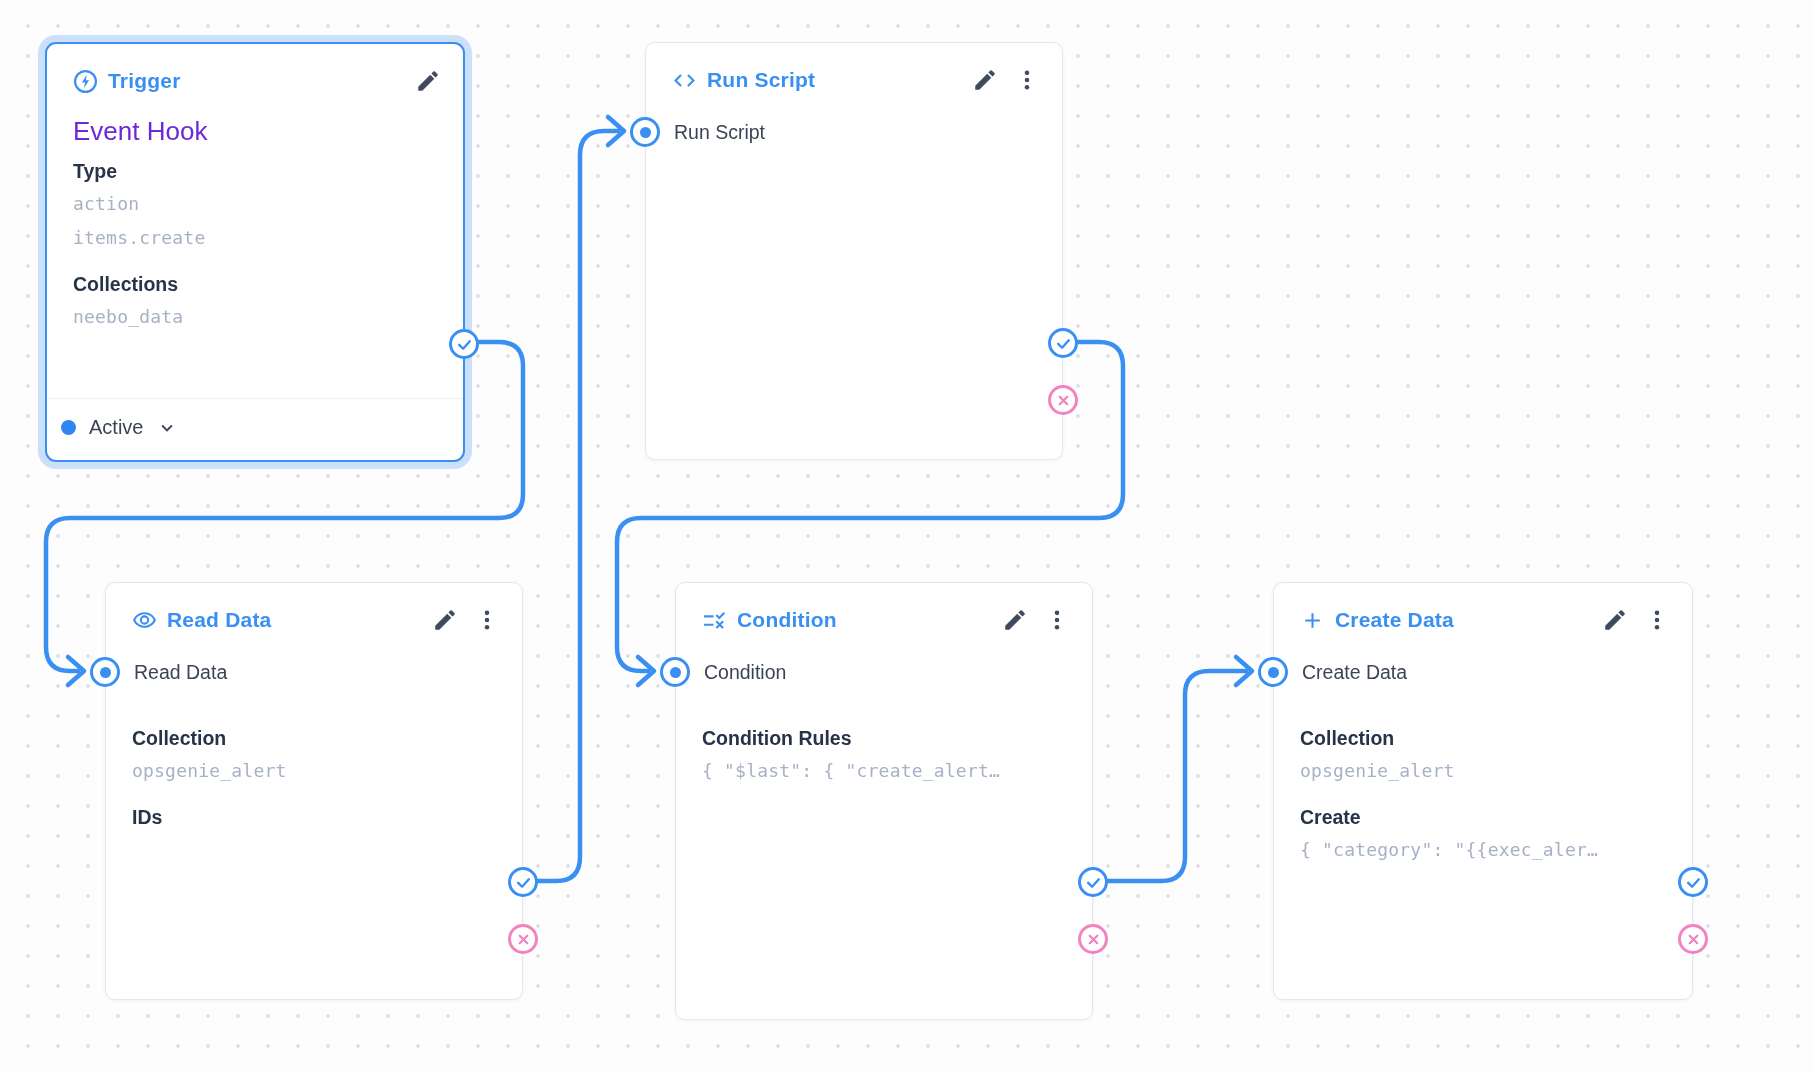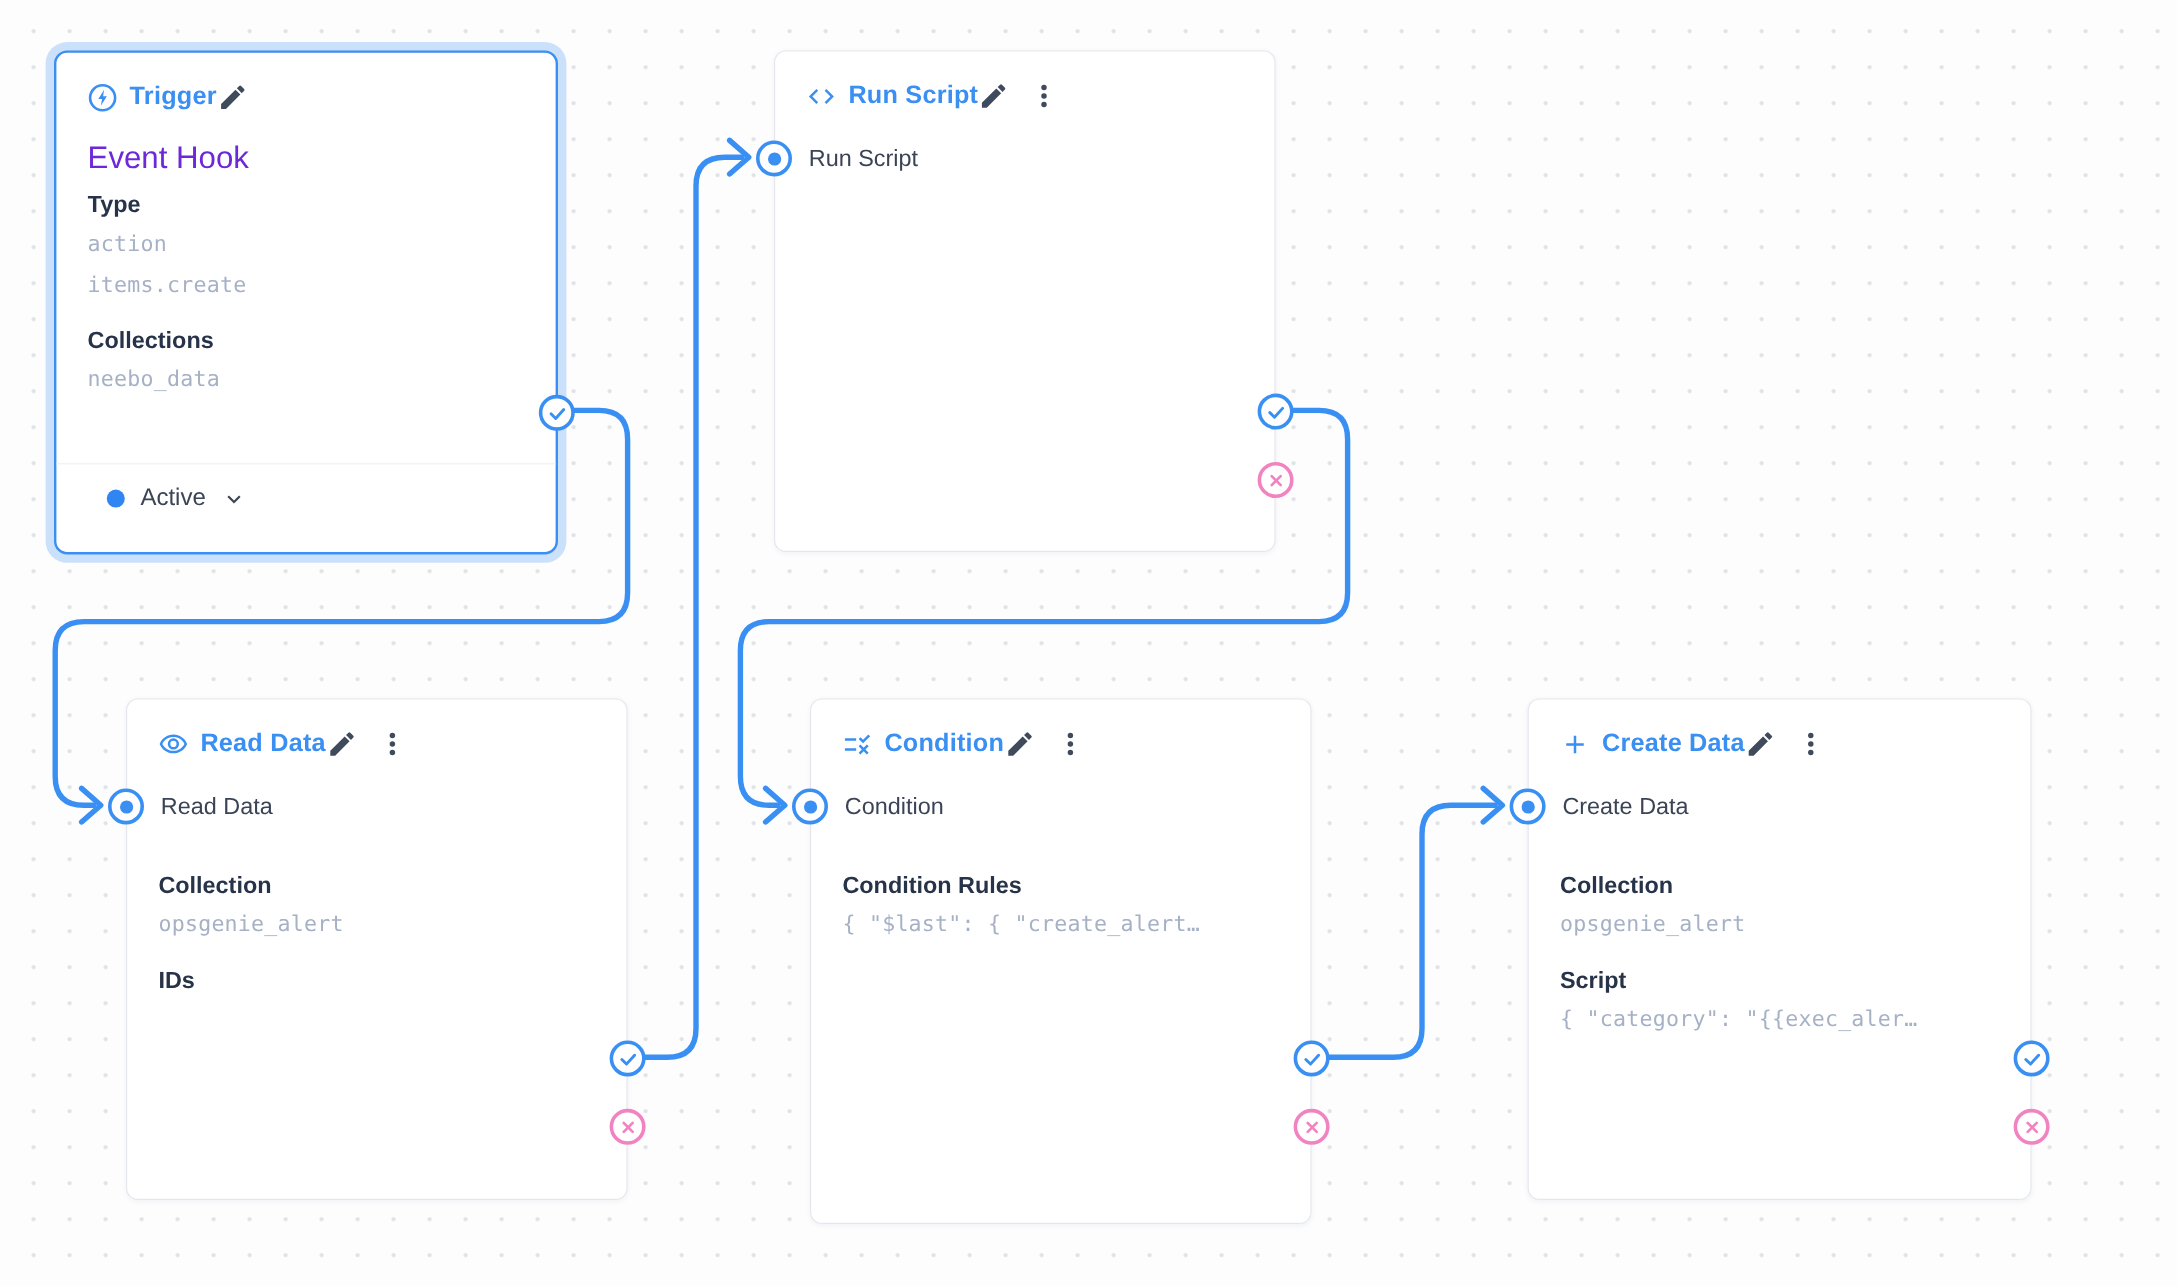--- a/index.html
+++ b/index.html
@@ -22,44 +22,44 @@
     border:1.5px solid #e4e8ed;border-radius:10px;
     box-shadow:0 1px 4px rgba(25,45,80,0.05);
     box-sizing:border-box;
   }
   .card.selected{
     border:2.5px solid #3a8ff2;
     box-shadow:0 0 0 7px #cbe0fb;
     border-radius:11px;
   }
   .card-header{
-    display:flex;align-items:center;justify-content:flex-start;
+    display:flex;align-items:center;justify-content:space-between;
     padding:24px 22px 0 26px;
   }
   .card-title{
     display:flex;align-items:center;gap:10px;
     color:#3a8ff2;font-size:21px;font-weight:700;letter-spacing:.2px;
   }
   .card-title .ticon{display:flex;width:25px;height:25px;}
   .card-actions{display:flex;align-items:center;gap:16px;}
   .act-icon{display:flex;width:26px;height:26px;cursor:pointer;}
   .card-body{padding:0 26px;color:#3a4557;}
   .row{white-space:nowrap;overflow:hidden;}
   .row.plain{margin-top:24px;font-size:26px;line-height:26px;color:#6d28d9;}
   .row.lbl{margin-top:15px;font-size:19.5px;line-height:24px;font-weight:700;color:#273349;}
   .row.lbl.gap{margin-top:21px;}
   .row.val{
     margin-top:8px;font-size:18px;line-height:26px;
     font-family:"DejaVu Sans Mono","Liberation Mono",monospace;
     color:#a6b1c6;letter-spacing:0.2px;
   }
   .card-footer{
-    position:absolute;left:0;right:0;bottom:16px;height:57px;
+    position:absolute;left:0;right:0;bottom:4px;height:57px;
     border-top:1px solid #eef1f4;
-    display:flex;align-items:center;gap:13px;padding-left:42px;
+    display:flex;align-items:center;gap:13px;padding-left:14px;
     cursor:pointer;
   }
   .status-dot{width:15px;height:15px;border-radius:50%;background:#2f86f2;}
   .status-label{font-size:20px;color:#3b4556;}
 
   .conn{
     position:absolute;z-index:3;width:30px;height:30px;border-radius:50%;
     background:#fff;box-sizing:border-box;
     display:flex;align-items:center;justify-content:center;cursor:pointer;
   }
@@ -291,21 +291,21 @@
         </span>
       </div>
     </div>
     <span class="in-label">Create Data</span>
     <span class="conn in" style="top:74px;">
         <span class="dot"></span>
       </span>
     <div class="card-body" style="padding-top:78px;">
       <div class="row lbl">Collection</div>
       <div class="row val">opsgenie_alert</div>
-      <div class="row lbl gap">Script</div>
+      <div class="row lbl gap">Create</div>
       <div class="row val">{ "category": "{{exec_aler…</div>
     </div>
     <span class="conn ok" style="top:284px;">
       <svg width="17" height="17" viewBox="0 0 24 24">
           <path d="M4.5 12.5 10 18 19.5 7.5" fill="none" stroke="#3a8ff2" stroke-width="3.4" stroke-linecap="round" stroke-linejoin="round"></path>
         </svg>
     </span>
     <span class="conn err" style="top:341px;">
       <svg width="15" height="15" viewBox="0 0 24 24">
           <path d="M6 6 18 18 M18 6 6 18" fill="none" stroke="#f283c1" stroke-width="3.6" stroke-linecap="round"></path>

